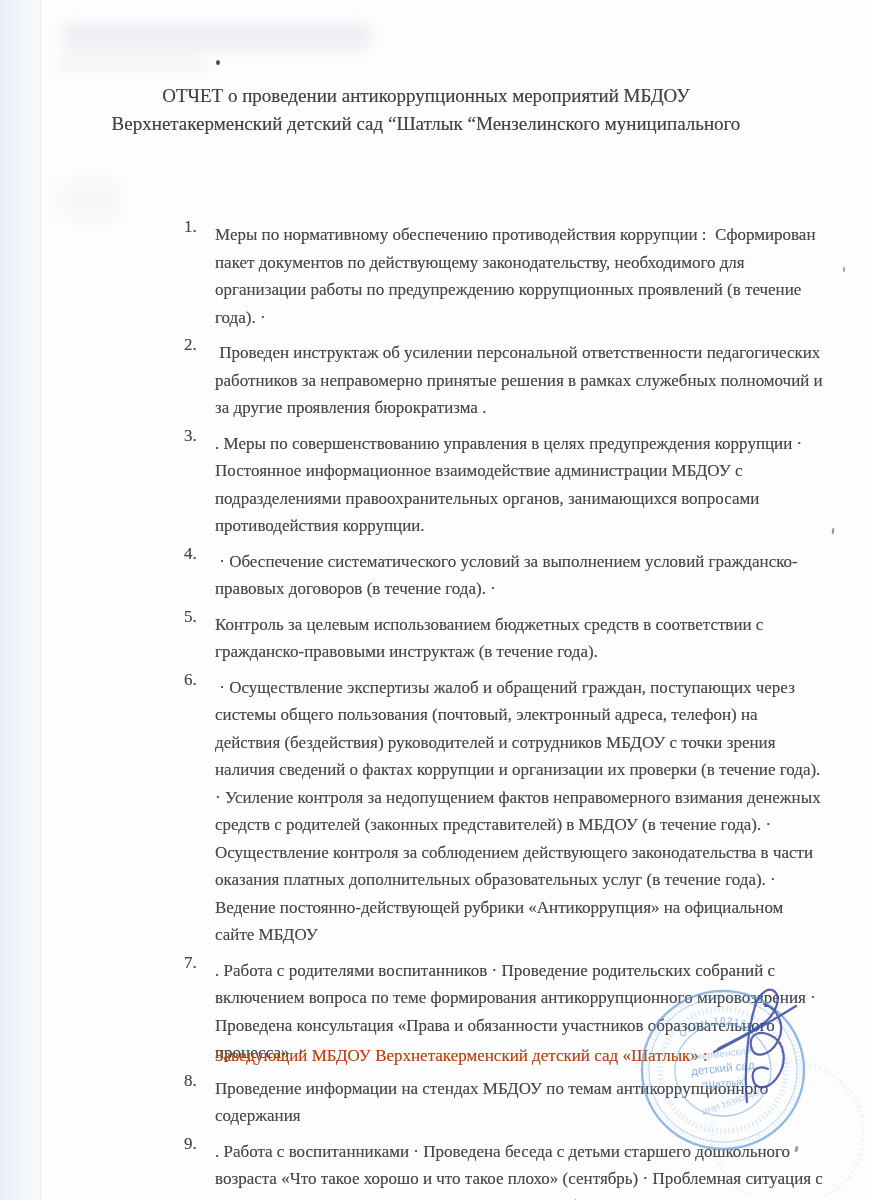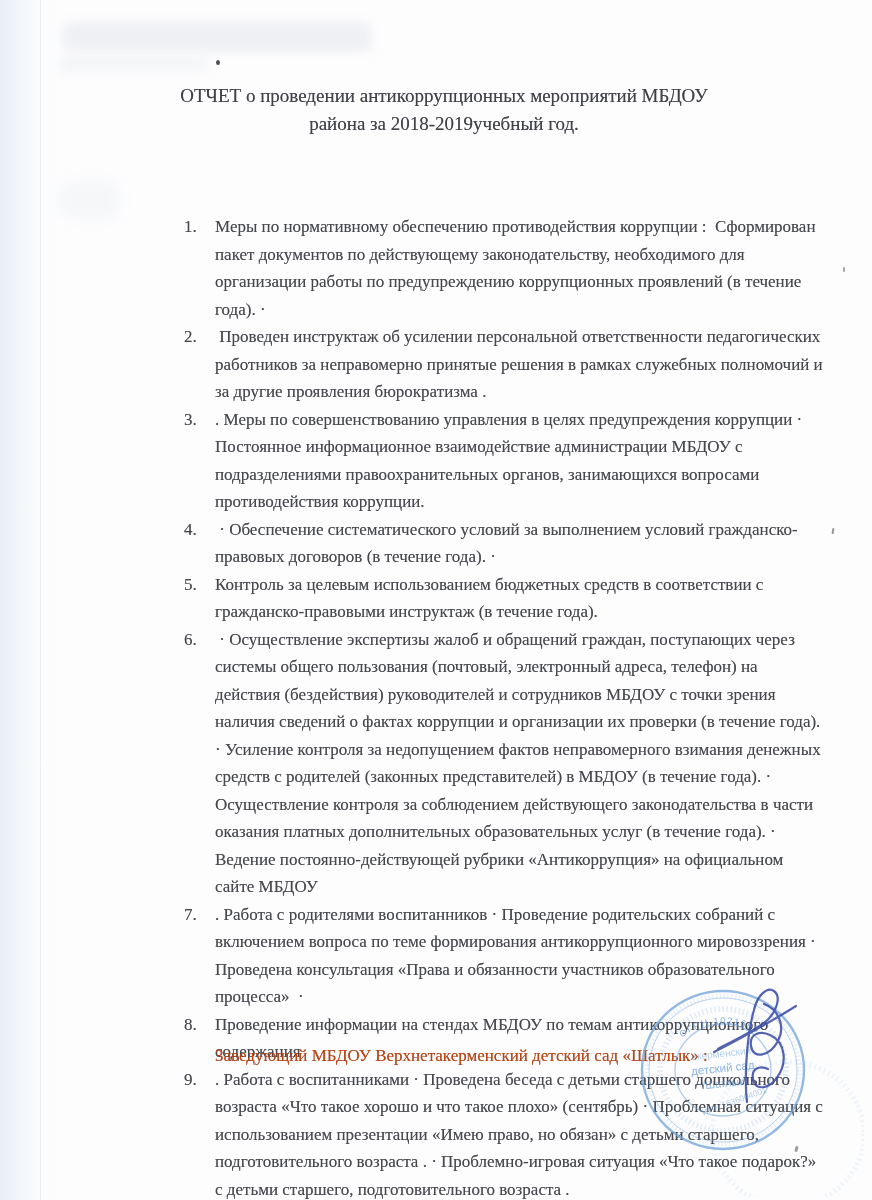--- a/index.html
+++ b/index.html
@@ -21,33 +21,33 @@
   .bleed-smudge{
     position:absolute;border-radius:10px;filter:blur(6px);pointer-events:none;
   }
   .sm1{left:62px;top:22px;width:310px;height:30px;background:rgba(120,128,148,0.10);}
   .sm2{left:58px;top:58px;width:150px;height:14px;background:rgba(120,128,148,0.07);}
   .sm3{left:60px;top:180px;width:60px;height:40px;background:rgba(120,128,148,0.05);}
 
   .speck{position:absolute;background:#4d4f53;border-radius:50%;}
 
   .doc-title{
-    position:absolute;left:94px;top:82px;width:700px;
+    position:absolute;left:76px;top:82px;width:700px;
     text-align:center;color:#404248;
     font-size:19px;line-height:28px;
     text-shadow:0 0 0.5px rgba(64,66,72,0.55);
   }
   .list{
     position:absolute;left:184px;top:213px;width:642px;
     color:#46484d;font-size:17px;line-height:27.5px;
     text-shadow:0 0 0.4px rgba(70,72,77,0.5);
   }
   .list-item{display:flex;align-items:flex-start;}
   .list-item .num{flex:0 0 31px;}
-  .list-item .txt{flex:1 1 auto;white-space:pre-wrap;}
+  .list-item .txt{flex:1 1 auto;white-space:pre-wrap;margin-top:8px;}
 
   .sig-block{
     position:absolute;left:215px;top:1042px;width:560px;
     color:#c2410c;font-size:17px;line-height:28px;
     text-shadow:0 0 0.4px rgba(70,72,77,0.5);
   }
 
   .stamp-wrap{position:absolute;left:626px;top:982px;width:238px;height:215px;pointer-events:none;}
 </style>
 </head>
@@ -60,21 +60,21 @@
 <div class="bleed-smudge sm2"></div>
 <div class="bleed-smudge sm3"></div>
 
 <div class="speck" style="left:216px;top:60px;width:4px;height:5px;"></div>
 <div class="speck" style="left:832px;top:528px;width:2px;height:6px;opacity:.6;border-radius:2px;transform:rotate(10deg);"></div>
 <div class="speck" style="left:843px;top:267px;width:2px;height:5px;opacity:.5;border-radius:2px;"></div>
 <div class="speck" style="left:795px;top:1146px;width:3px;height:6px;opacity:.55;border-radius:2px;transform:rotate(14deg);"></div>
 
 <div class="doc-title">
   <div>ОТЧЕТ о проведении антикоррупционных мероприятий МБДОУ</div>
-  <div>района за 2018-2019учебный год.</div>
+  <div>Верхнетакерменский детский сад “Шатлык “Мензелинского муниципального</div>
 </div>
 
 <div class="list">
   <div class="list-item">
     <span class="num">1.</span>
     <div class="txt">Меры по нормативному обеспечению противодействия коррупции :  Сформирован пакет документов по действующему законодательству, необходимого для организации работы по предупреждению коррупционных проявлений (в течение года). ·</div>
   </div>
   <div class="list-item">
     <span class="num">2.</span>
     <div class="txt"> Проведен инструктаж об усилении персональной ответственности педагогических работников за неправомерно принятые решения в рамках служебных полномочий и за другие проявления бюрократизма .</div>

